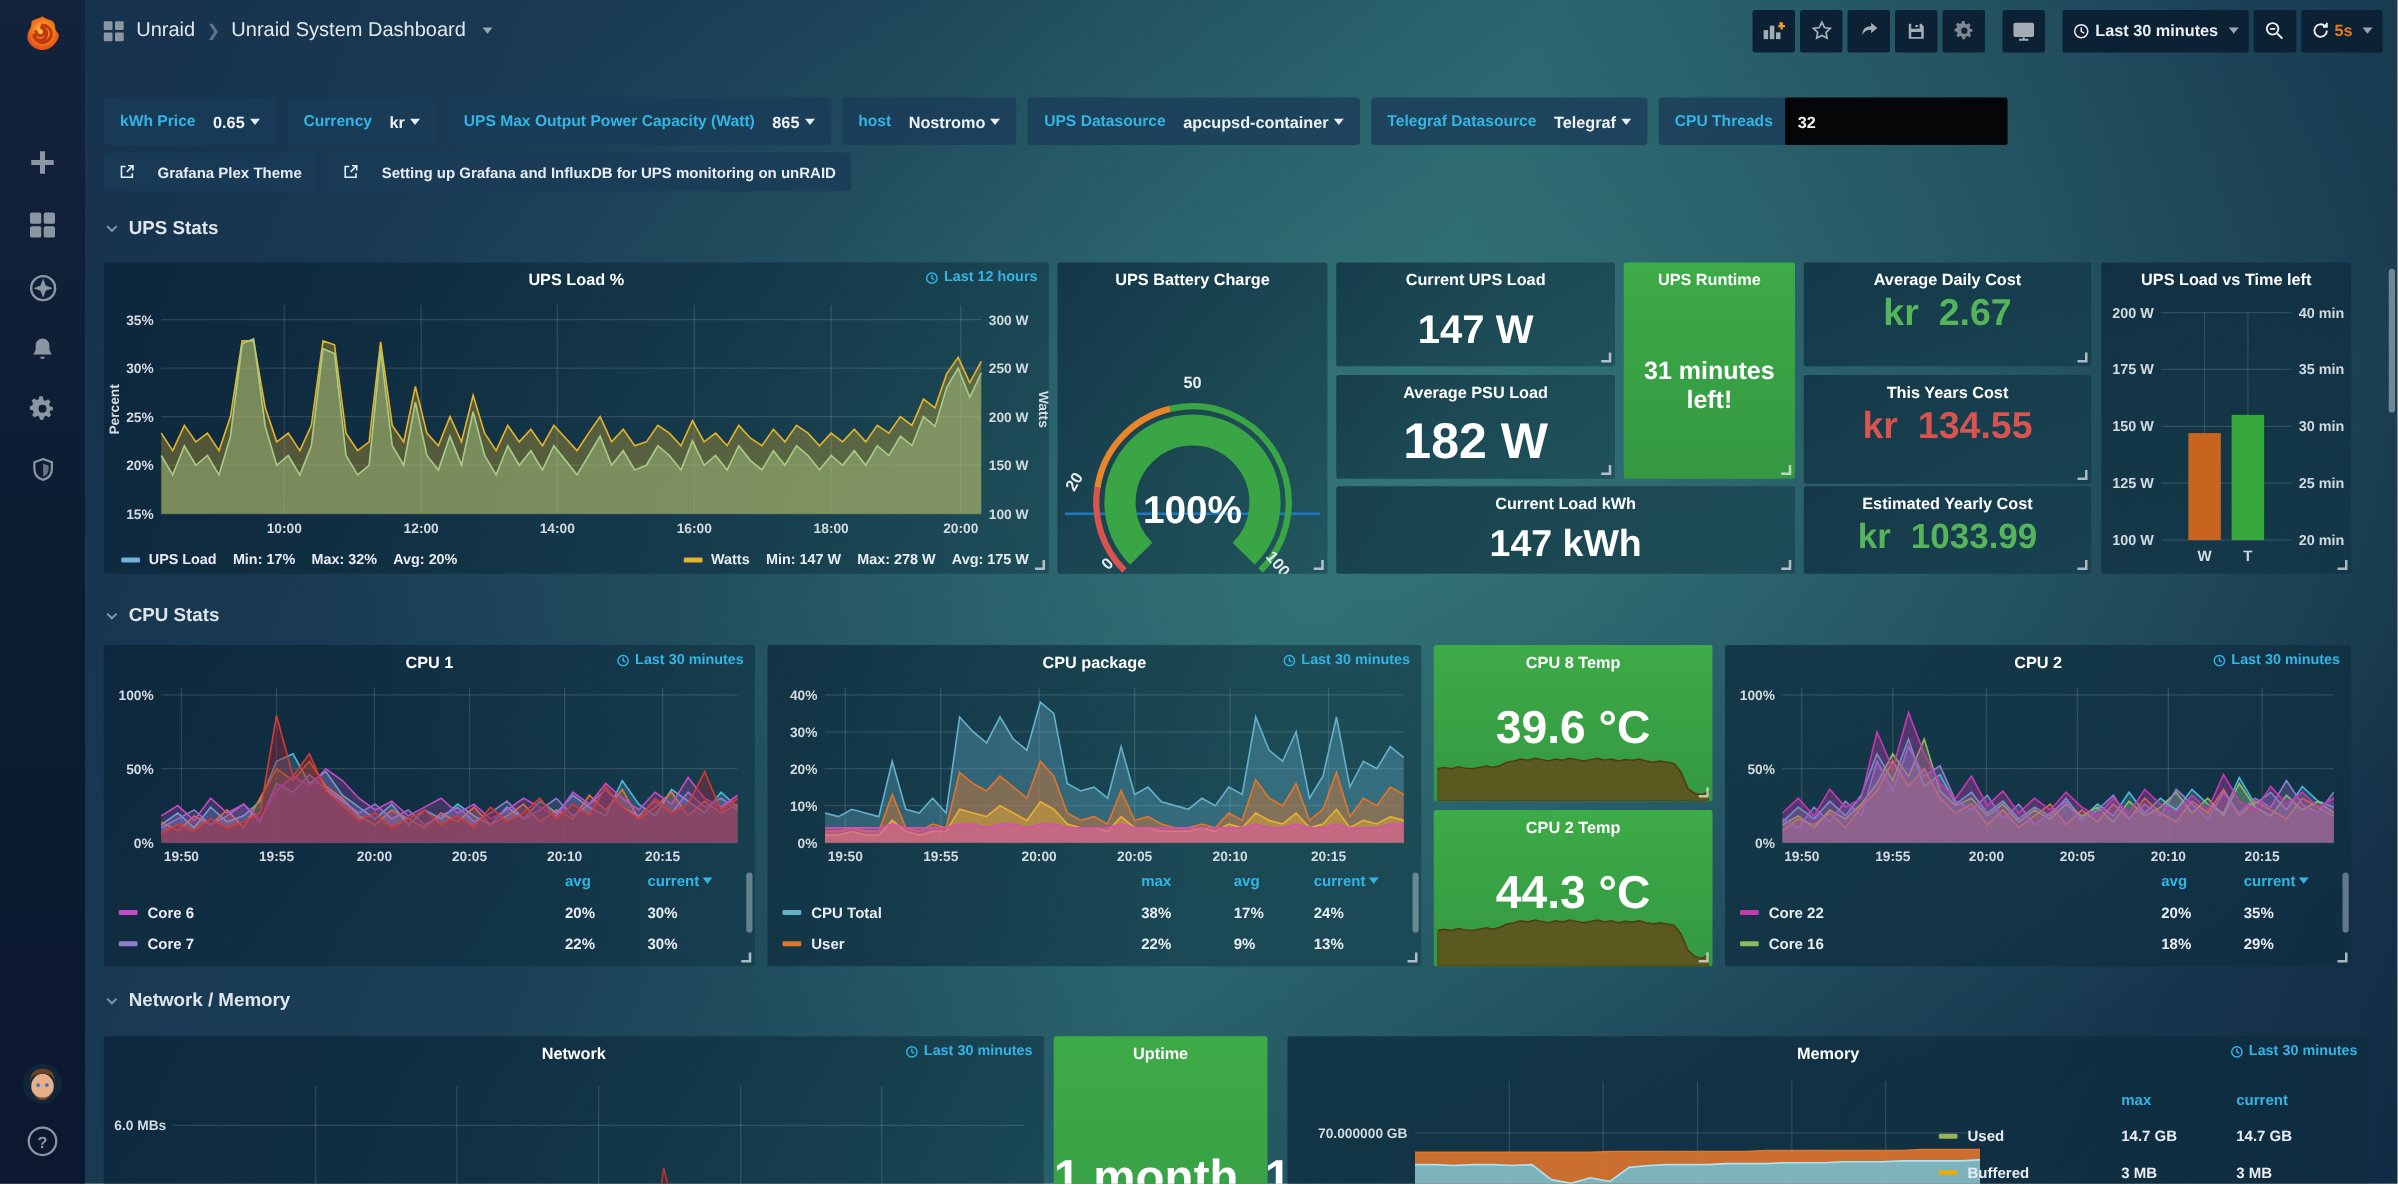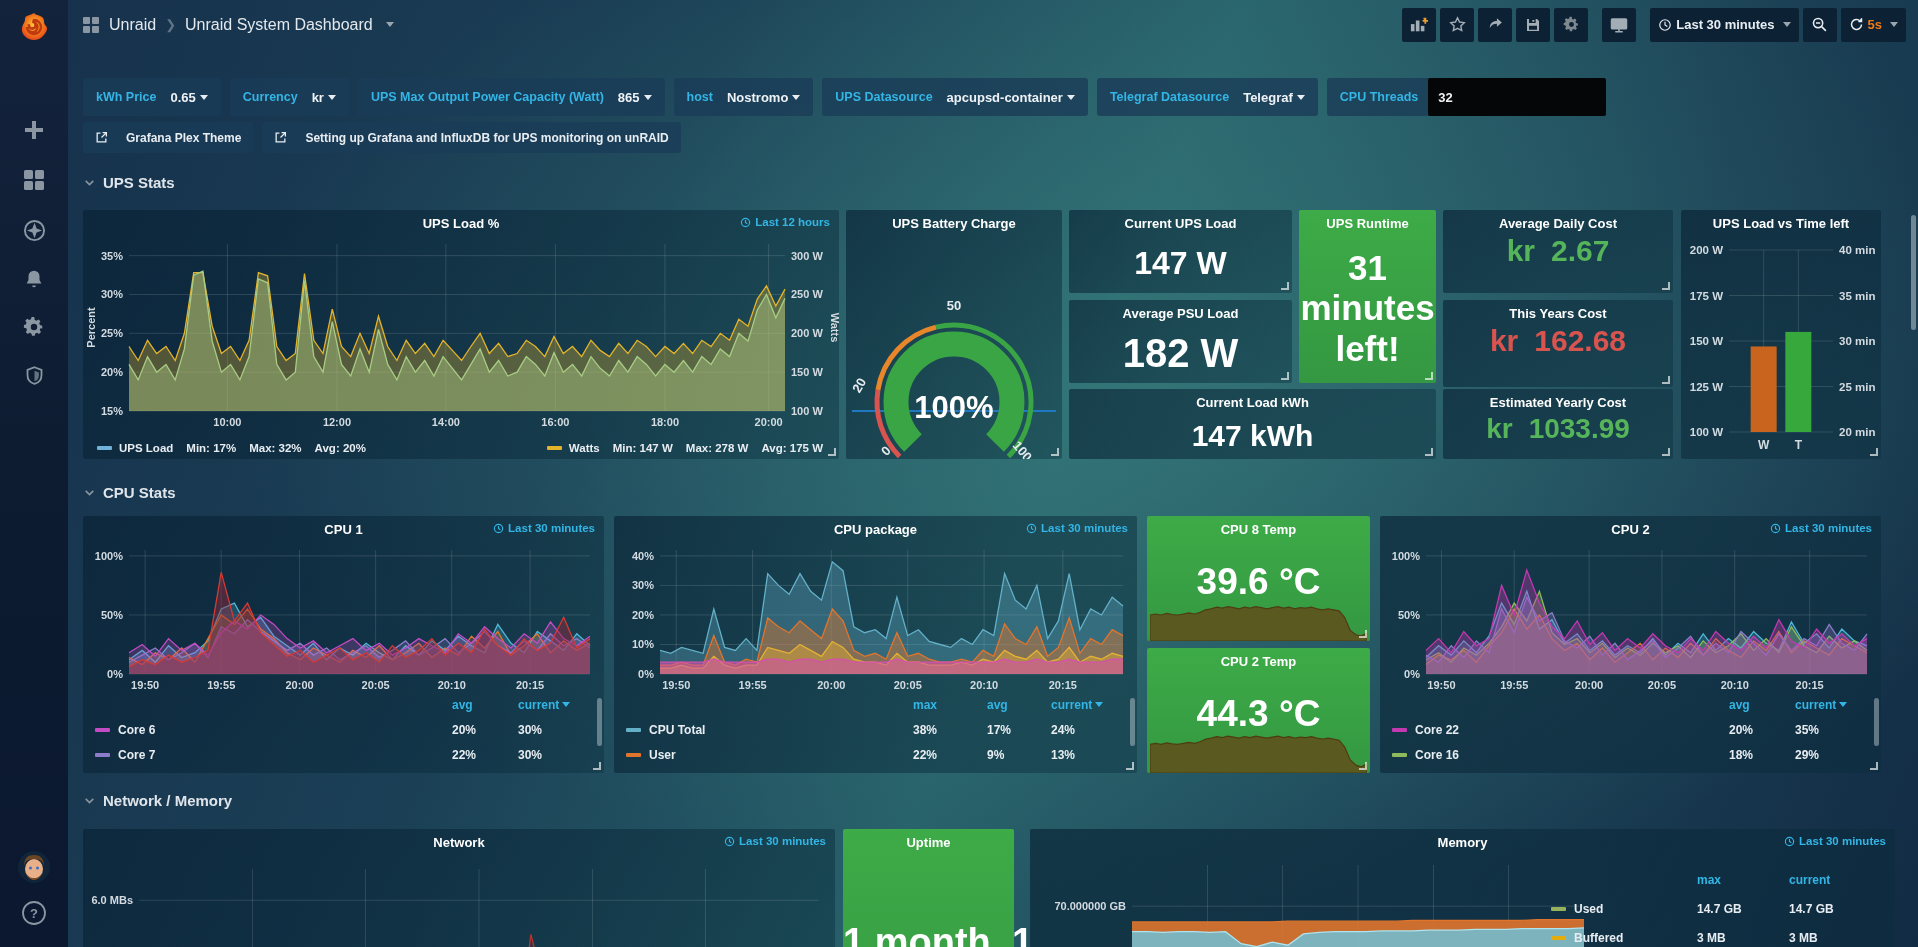--- a/index.html
+++ b/index.html
@@ -386,39 +386,39 @@
 <div class="panel" style="left:1069px;top:210px;width:223px;height:83px">
   <div class="ptitle">Current UPS Load</div>
   <div class="statval" style="font-size:32px">147 W</div>
 </div>
 <div class="panel" style="left:1069px;top:300px;width:223px;height:83px">
   <div class="ptitle">Average PSU Load</div>
   <div class="statval" style="font-size:40px">182 W</div>
 </div>
 <div class="panel green" style="left:1299px;top:210px;width:137px;height:173px">
   <div class="ptitle">UPS Runtime</div>
-  <div class="statval" style="font-size:35px;white-space:normal;text-align:center;line-height:1.15;padding:0 6px">31 minutes left!</div>
+  <div class="statval" style="font-size:20px;white-space:normal;text-align:center;line-height:1.15;padding:0 6px">31 minutes left!</div>
 </div>
 <div class="panel" style="left:1069px;top:389px;width:367px;height:70px">
   <div class="ptitle">Current Load kWh</div>
   <div class="statval" style="font-size:30px">147 kWh</div>
 </div>
 
 <div class="panel" style="left:1443px;top:210px;width:230px;height:83px">
   <div class="ptitle">Average Daily Cost</div>
   <div class="statval g kr" style="font-size:30px">
     <span>kr</span>
       <span>2.67</span>
   </div>
 </div>
 <div class="panel" style="left:1443px;top:300px;width:230px;height:87px">
   <div class="ptitle">This Years Cost</div>
   <div class="statval r kr" style="font-size:30px">
     <span>kr</span>
-      <span>162.68</span>
+      <span>134.55</span>
   </div>
 </div>
 <div class="panel" style="left:1443px;top:389px;width:230px;height:70px">
   <div class="ptitle">Estimated Yearly Cost</div>
   <div class="statval g kr" style="font-size:28px">
     <span>kr</span>
       <span>1033.99</span>
   </div>
 </div>
 

